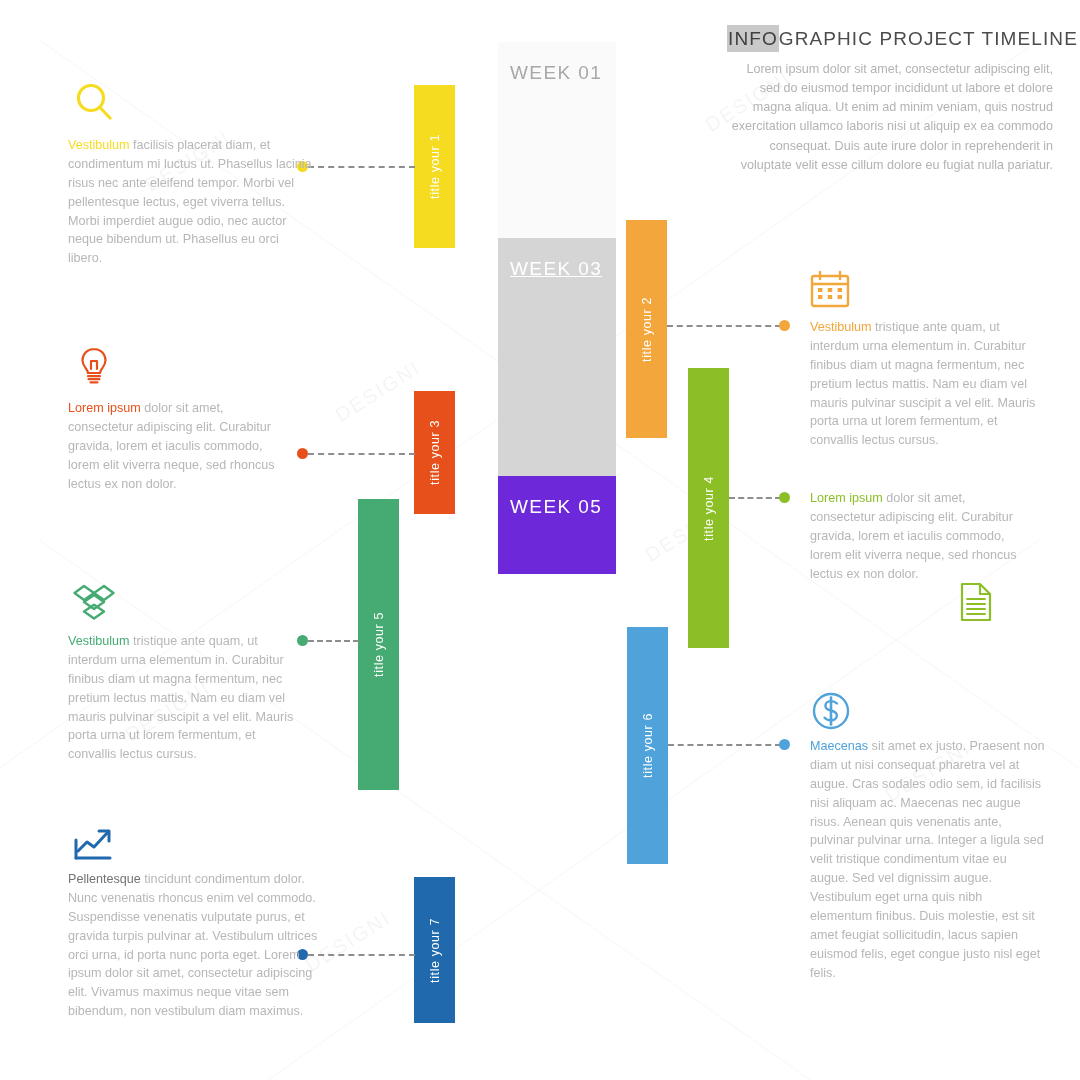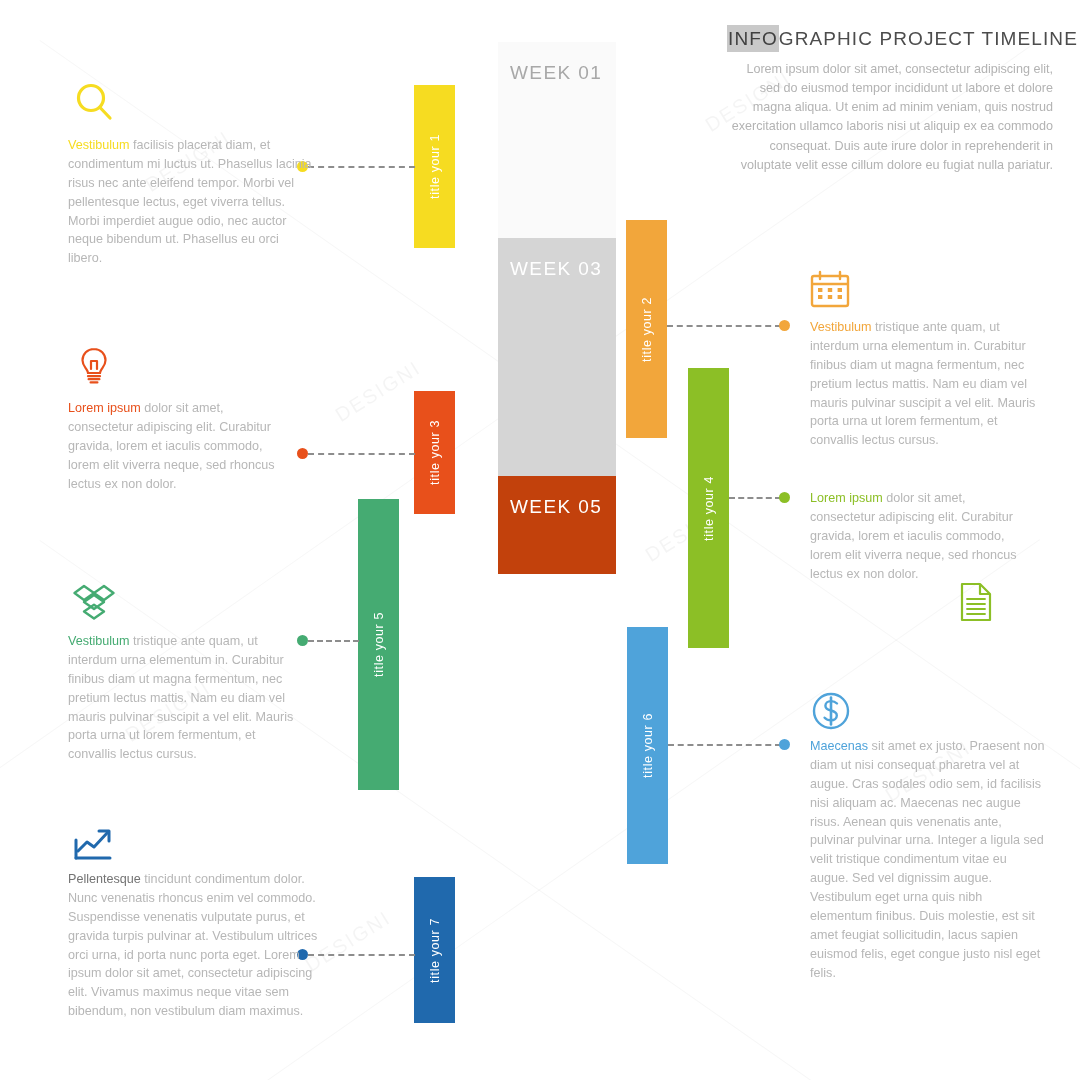--- a/index.html
+++ b/index.html
@@ -78,23 +78,23 @@
   <div class="header">
     <div class="header-title"><span class="hl">INFO</span><span>GRAPHIC  PROJECT  TIMELINE</span></div>
     <div class="header-body">Lorem ipsum dolor sit amet, consectetur adipiscing elit, sed do eiusmod tempor incididunt ut labore et dolore magna aliqua. Ut enim ad minim veniam, quis nostrud exercitation ullamco laboris nisi ut aliquip ex ea commodo consequat. Duis aute irure dolor in reprehenderit in voluptate velit esse cillum dolore eu fugiat nulla pariatur.</div>
   </div>
 
   <div class="weekcol">
     <div class="week" id="wk0" style="height: 196px; background: rgb(250, 250, 250);">
       <div class="week-label" style="color: rgb(168, 168, 168);">WEEK 01</div>
     </div>
     <div class="week" id="wk2" style="height: 238px; background: rgb(213, 213, 213);">
-      <div class="week-label" style="color: rgb(255, 255, 255);">WEEK 03</div>
+      <div class="week-label" style="color: rgb(255, 255, 255); text-decoration: underline;">WEEK 03</div>
     </div>
-    <div class="week" id="wk4" style="height: 98px; background: #c2410c;">
+    <div class="week" id="wk4" style="height: 98px; background: #6d28d9;">
       <div class="week-label" style="color: rgb(255, 255, 255);">WEEK 05</div>
     </div>
   </div>
 
   <div class="vbar" id="bar0" style="left: 414px; top: 85px; width: 41px; height: 163px; background: rgb(246, 220, 33);">
     <span>title your 1</span>
   </div>
   <div class="vbar" id="bar1" style="left: 626px; top: 220px; width: 41px; height: 218px; background: rgb(242, 166, 59);">
     <span>title your 2</span>
   </div>

